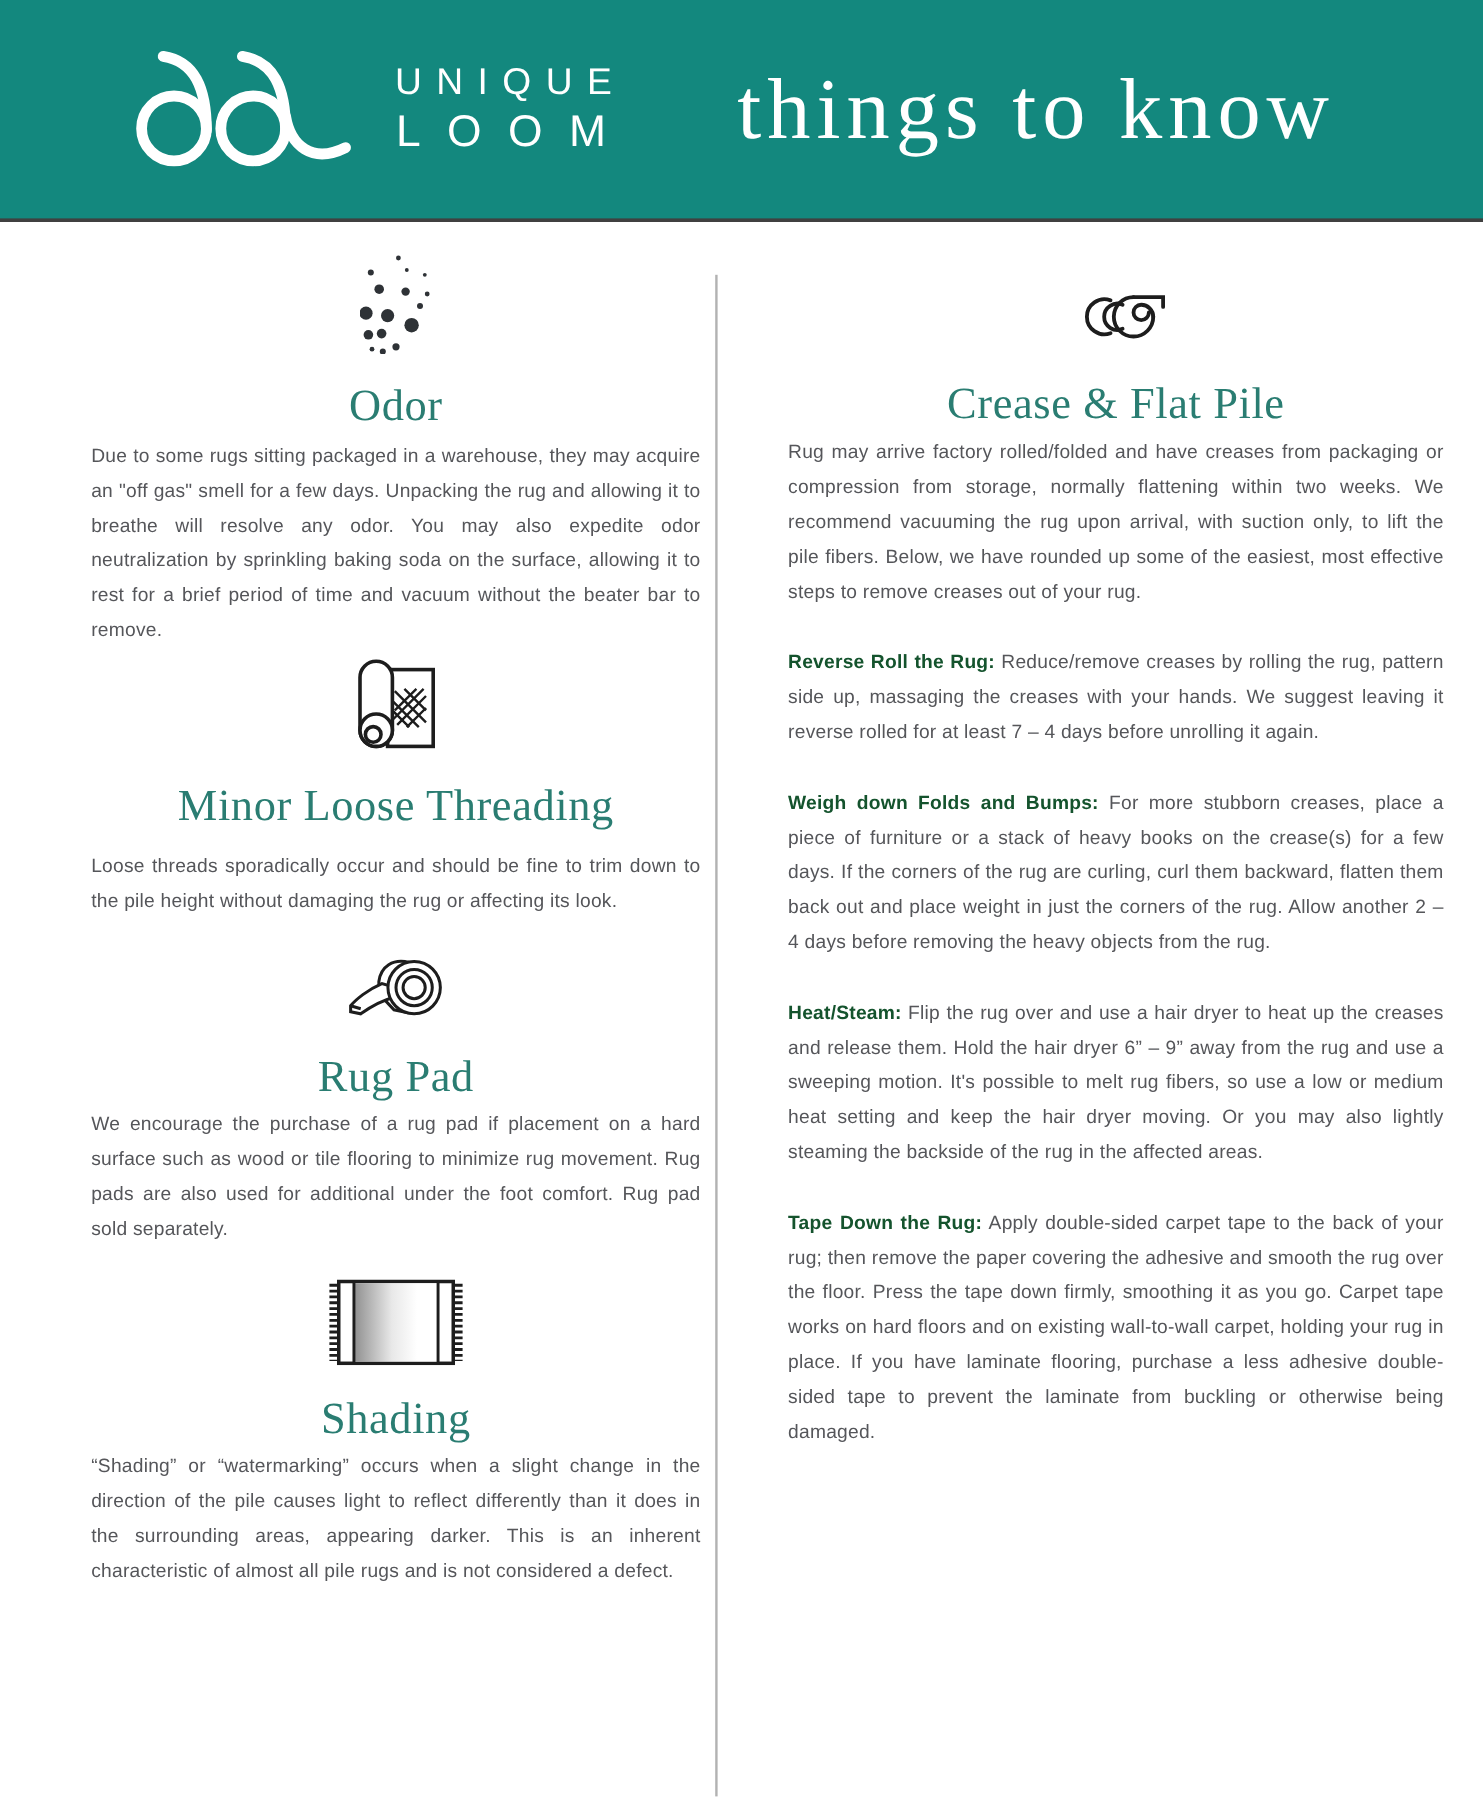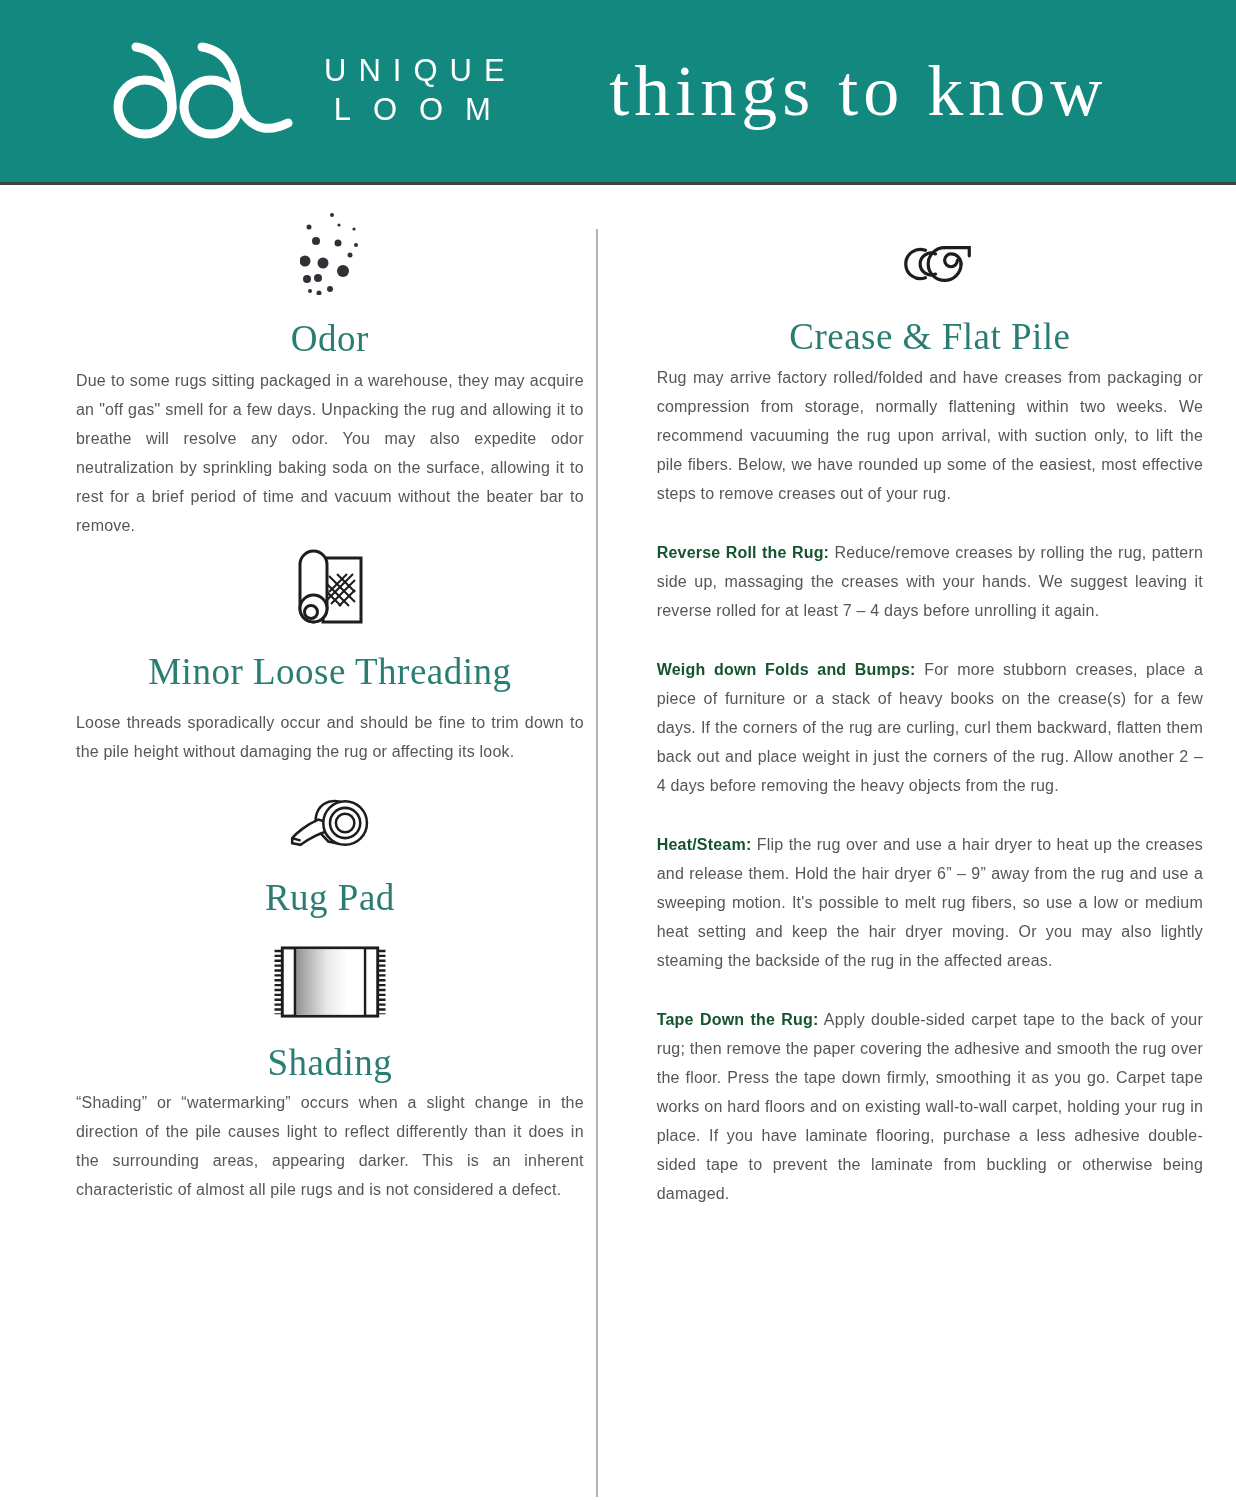--- a/index.html
+++ b/index.html
@@ -11,21 +11,21 @@
   }
   
   .header {
     height:185px; background:#13887e; border-bottom:3px solid #404040;
     display:flex; align-items:center;
   }
   .brand { display:flex; align-items:center; margin-left:98px; gap:26px; }
   .logo-svg { width:200px; height:104px; display:block; }
   .brand-text { color:#ffffff; text-align:center; font-weight:400; }
   .brand-l1 { font-size:31px; letter-spacing:12px; line-height:1.25; }
-  .brand-l2 { font-size:31px; letter-spacing:22px; line-height:1.25; margin-left:6px; }
+  .brand-l2 { font-size:37px; letter-spacing:22px; line-height:1.25; margin-left:6px; }
   .header-title {
     flex:1; text-align:center; color:#ffffff;
     font-family:"Liberation Serif", serif; font-weight:400;
     font-size:72px; letter-spacing:5px; padding-right:36px;
     white-space:nowrap;
   }
   
   .content { position:relative; display:flex; height:1312px;padding-left:40px; }
   .divider {
     position:absolute; left:596px; top:44px; bottom:0; width:2px;
@@ -140,20 +140,21 @@
             <path d="M63,7 C47,3 35,11 33,26 L33,38 L48,54 L62,57" fill="#ffffff"></path>
             <path d="M36,28 C22,34 10,44 5,50 L5,56 L15,58 C26,50 38,44 50,41 L50,32 Z" fill="#ffffff"></path>
             <path d="M5,50 L15,53"></path>
             <circle cx="68" cy="32" r="26" fill="#ffffff"></circle>
             <circle cx="68" cy="32" r="18"></circle>
             <circle cx="68" cy="32" r="11"></circle>
           </g>
         </svg>
       </div>
       <h2 class="heading">Rug Pad</h2>
+      <p class="body-text">We encourage the purchase of a rug pad if placement on a hard surface such as wood or tile flooring to minimize rug movement. Rug pads are also used for additional under the foot comfort. Rug pad sold separately.</p>
     </div>
 
     <div class="sec" id="sec-shade">
       <div class="icon-wrap">
         <svg width="116" height="74" viewBox="0 0 116 76" aria-hidden="true">
           <defs>
             <linearGradient id="shadeGrad" x1="0" y1="0" x2="1" y2="0">
               <stop offset="0" stop-color="#8f8f8f"></stop>
               <stop offset="0.45" stop-color="#e8e8e8"></stop>
               <stop offset="0.75" stop-color="#ffffff"></stop>

